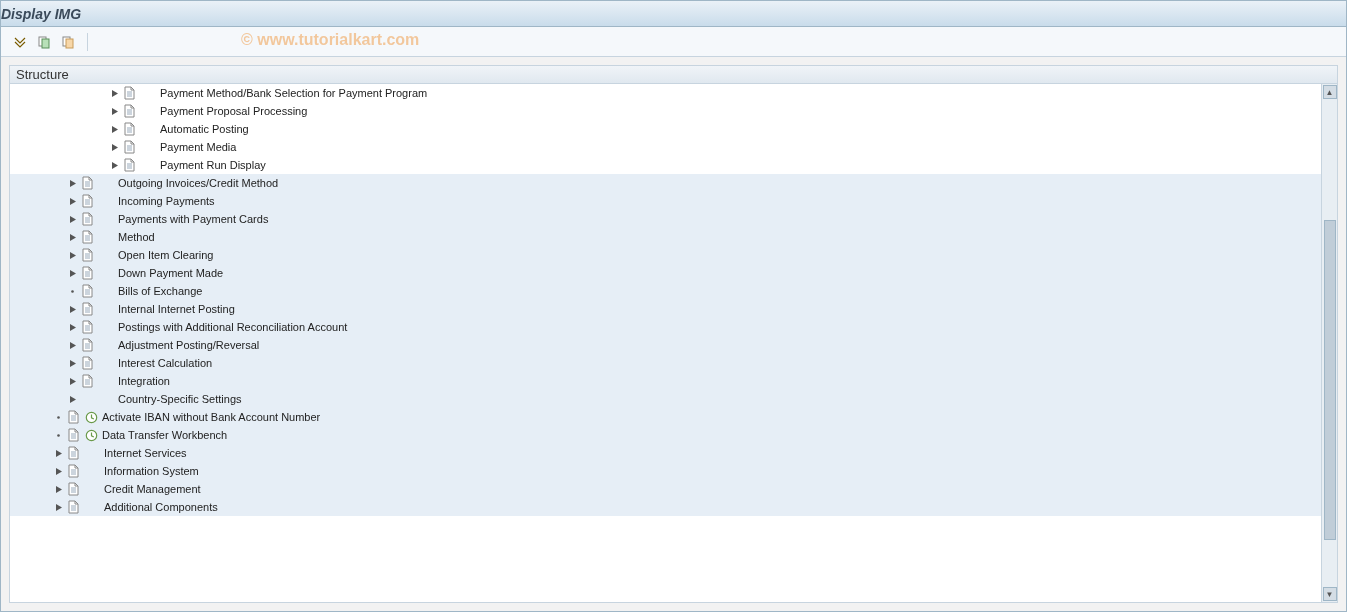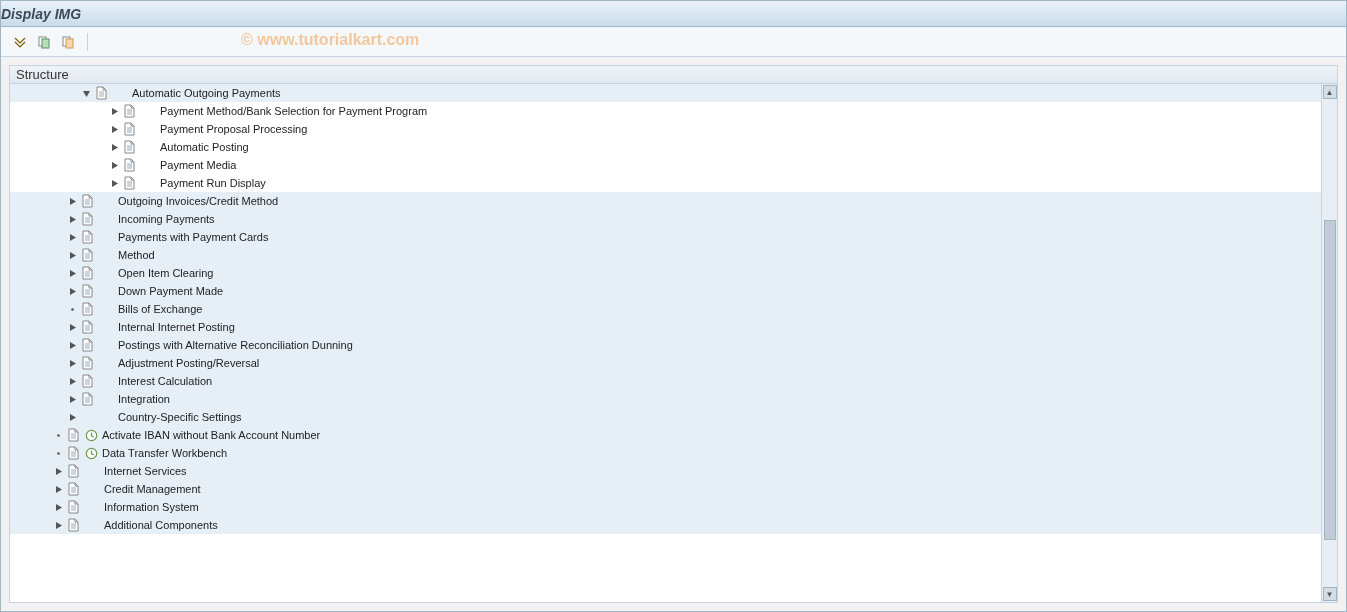--- a/index.html
+++ b/index.html
@@ -103,37 +103,20 @@
     <span class="watermark">© www.tutorialkart.com</span>
   </div>
 
   <div class="content">
     <div class="tree-wrapper">
       <div class="tree-header">
         <span>Structure</span>
       </div>
       <div class="tree-body">
         <div class="tree-scroll" id="tree-scroll">
-            <div class="row blue">
-              <span class="ind" style="width: 70px;"></span>
-              <span class="tw">
-                <svg width="9" height="9" viewBox="0 0 9 9">
-                  <path d="M1 2 L8 2 L4.5 8 Z" fill="#555"></path>
-                </svg>
-              </span>
-              <span class="dicon">
-                <svg width="13" height="14" viewBox="0 0 13 14">
-                  <path d="M2 1 H8 L11 4 V13 H2 Z" fill="#fff" stroke="#888" stroke-width="1"></path>
-                  <path d="M8 1 V4 H11" fill="none" stroke="#888" stroke-width="1"></path>
-                  <path d="M4 6 H9 M4 8 H9 M4 10 H9" stroke="#9ab" stroke-width="1"></path>
-                </svg>
-              </span>
-              <span class="ind" style="width: 20px;"></span>
-              <span class="label">Automatic Outgoing Payments</span>
-            </div>
             <div class="row">
               <span class="ind" style="width: 98px;"></span>
               <span class="tw">
                 <svg width="9" height="9" viewBox="0 0 9 9">
                   <path d="M2 1 L8 4.5 L2 8 Z" fill="#555"></path>
                 </svg>
               </span>
               <span class="dicon">
                 <svg width="13" height="14" viewBox="0 0 13 14">
                   <path d="M2 1 H8 L11 4 V13 H2 Z" fill="#fff" stroke="#888" stroke-width="1"></path>
@@ -356,21 +339,21 @@
                 </svg>
               </span>
               <span class="dicon">
                 <svg width="13" height="14" viewBox="0 0 13 14">
                   <path d="M2 1 H8 L11 4 V13 H2 Z" fill="#fff" stroke="#888" stroke-width="1"></path>
                   <path d="M8 1 V4 H11" fill="none" stroke="#888" stroke-width="1"></path>
                   <path d="M4 6 H9 M4 8 H9 M4 10 H9" stroke="#9ab" stroke-width="1"></path>
                 </svg>
               </span>
               <span class="ind" style="width: 20px;"></span>
-              <span class="label">Postings with Alternative Reconciliation Dunning</span>
+              <span class="label">Postings with Additional Reconciliation Account</span>
             </div>
             <div class="row blue">
               <span class="ind" style="width: 56px;"></span>
               <span class="tw">
                 <svg width="9" height="9" viewBox="0 0 9 9">
                   <path d="M2 1 L8 4.5 L2 8 Z" fill="#555"></path>
                 </svg>
               </span>
               <span class="dicon">
                 <svg width="13" height="14" viewBox="0 0 13 14">
@@ -496,38 +479,38 @@
                 </svg>
               </span>
               <span class="dicon">
                 <svg width="13" height="14" viewBox="0 0 13 14">
                   <path d="M2 1 H8 L11 4 V13 H2 Z" fill="#fff" stroke="#888" stroke-width="1"></path>
                   <path d="M8 1 V4 H11" fill="none" stroke="#888" stroke-width="1"></path>
                   <path d="M4 6 H9 M4 8 H9 M4 10 H9" stroke="#9ab" stroke-width="1"></path>
                 </svg>
               </span>
               <span class="ind" style="width: 20px;"></span>
+              <span class="label">Information System</span>
+            </div>
+            <div class="row blue">
+              <span class="ind" style="width: 42px;"></span>
+              <span class="tw">
+                <svg width="9" height="9" viewBox="0 0 9 9">
+                  <path d="M2 1 L8 4.5 L2 8 Z" fill="#555"></path>
+                </svg>
+              </span>
+              <span class="dicon">
+                <svg width="13" height="14" viewBox="0 0 13 14">
+                  <path d="M2 1 H8 L11 4 V13 H2 Z" fill="#fff" stroke="#888" stroke-width="1"></path>
+                  <path d="M8 1 V4 H11" fill="none" stroke="#888" stroke-width="1"></path>
+                  <path d="M4 6 H9 M4 8 H9 M4 10 H9" stroke="#9ab" stroke-width="1"></path>
+                </svg>
+              </span>
+              <span class="ind" style="width: 20px;"></span>
               <span class="label">Credit Management</span>
-            </div>
-            <div class="row blue">
-              <span class="ind" style="width: 42px;"></span>
-              <span class="tw">
-                <svg width="9" height="9" viewBox="0 0 9 9">
-                  <path d="M2 1 L8 4.5 L2 8 Z" fill="#555"></path>
-                </svg>
-              </span>
-              <span class="dicon">
-                <svg width="13" height="14" viewBox="0 0 13 14">
-                  <path d="M2 1 H8 L11 4 V13 H2 Z" fill="#fff" stroke="#888" stroke-width="1"></path>
-                  <path d="M8 1 V4 H11" fill="none" stroke="#888" stroke-width="1"></path>
-                  <path d="M4 6 H9 M4 8 H9 M4 10 H9" stroke="#9ab" stroke-width="1"></path>
-                </svg>
-              </span>
-              <span class="ind" style="width: 20px;"></span>
-              <span class="label">Information System</span>
             </div>
             <div class="row blue">
               <span class="ind" style="width: 42px;"></span>
               <span class="tw">
                 <svg width="9" height="9" viewBox="0 0 9 9">
                   <path d="M2 1 L8 4.5 L2 8 Z" fill="#555"></path>
                 </svg>
               </span>
               <span class="dicon">
                 <svg width="13" height="14" viewBox="0 0 13 14">

